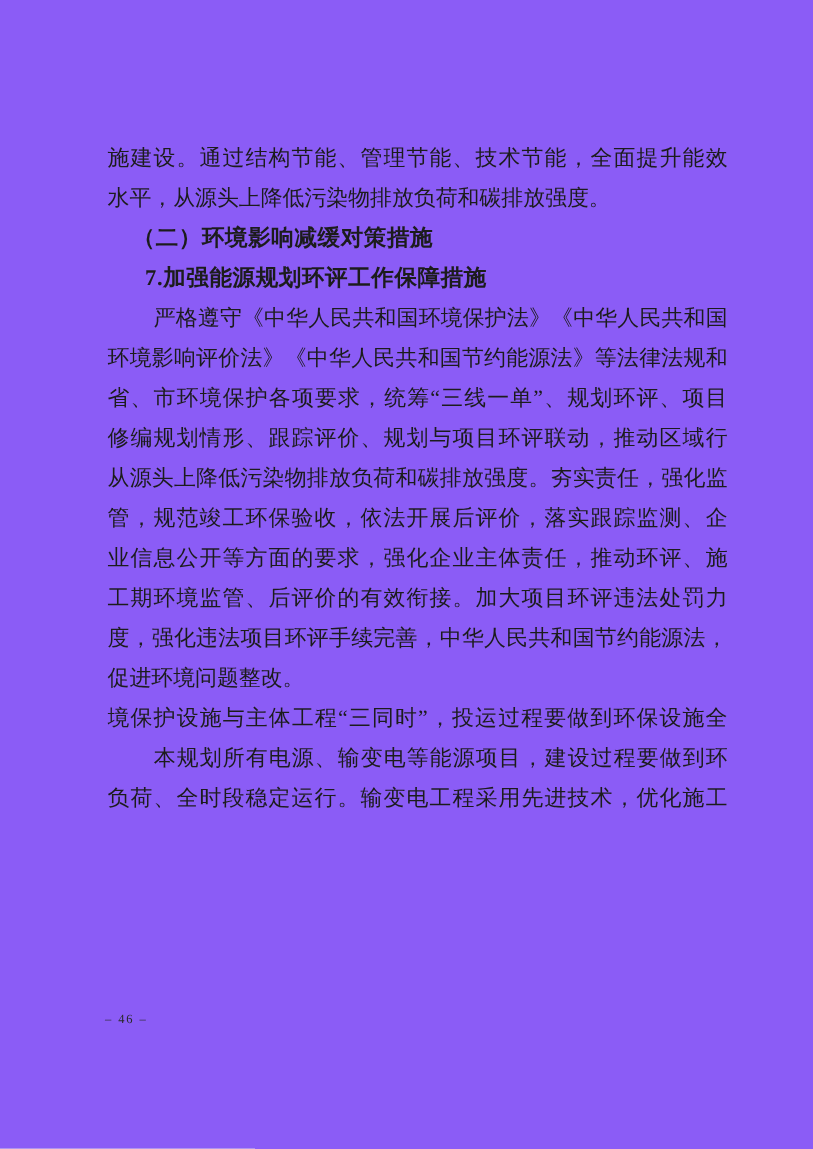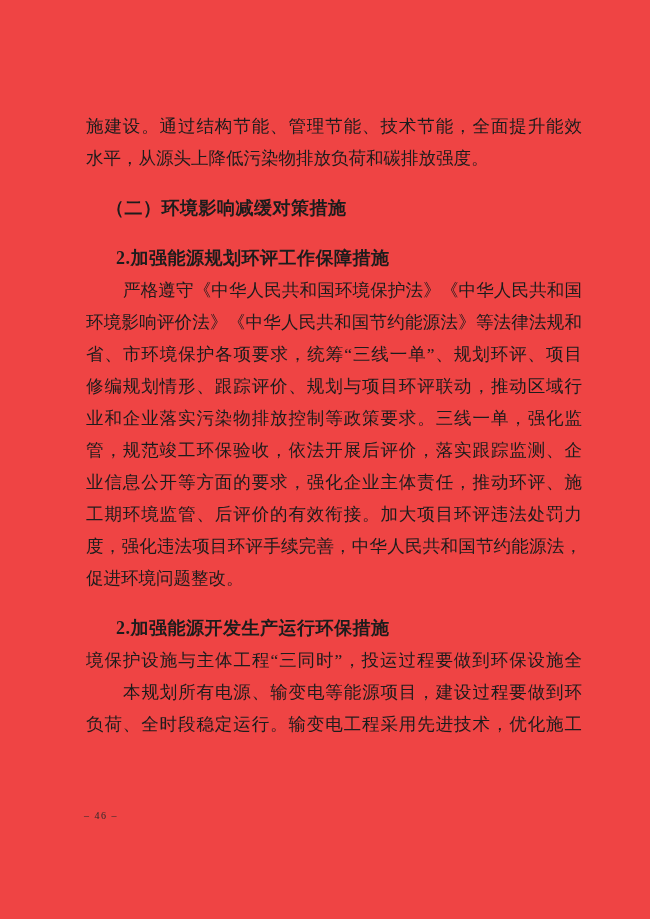--- a/index.html
+++ b/index.html
@@ -35,53 +35,51 @@
   .line.justify {
     text-align-last: justify;
   }
   .line.body {
     font-weight: 400;
   }
   .line.heading {
     font-weight: 700;
     font-size: 18px;
     letter-spacing: 0.5px;
-    margin-top: 18px;
   }
   .line.indent-1   { padding-left: 20px; }
   .line.indent-1_5 { padding-left: 30px; }
   .line.indent-2   { padding-left: 37px; }
   .page-number {
     position: absolute;
     left: 84px;
     top: 810px;
     font-size: 10px;
     letter-spacing: 1.5px;
     color: #2a2a2a;
     font-family: "Liberation Serif", "DejaVu Serif", serif;
   }
 </style>
 </head>
 <body>
 
-<div class="page" style="background: #ef4444; color: rgb(28, 28, 28);">
+<div class="page" style="background: #8b5cf6; color: rgb(28, 28, 28);">
   <div class="content" id="document-body">
       <div class="line body justify">施建设。通过结构节能、管理节能、技术节能，全面提升能效</div>
       <div class="line body">水平，从源头上降低污染物排放负荷和碳排放强度。</div>
       <div class="line heading indent-1">（二）环境影响减缓对策措施</div>
-      <div class="line heading indent-1_5">2.加强能源规划环评工作保障措施</div>
+      <div class="line heading indent-1_5">7.加强能源规划环评工作保障措施</div>
       <div class="line body justify indent-2">严格遵守《中华人民共和国环境保护法》《中华人民共和国</div>
       <div class="line body justify">环境影响评价法》《中华人民共和国节约能源法》等法律法规和</div>
       <div class="line body justify">省、市环境保护各项要求，统筹“三线一单”、规划环评、项目</div>
       <div class="line body justify">修编规划情形、跟踪评价、规划与项目环评联动，推动区域行</div>
-      <div class="line body justify">业和企业落实污染物排放控制等政策要求。三线一单，强化监</div>
+      <div class="line body justify">从源头上降低污染物排放负荷和碳排放强度。夯实责任，强化监</div>
       <div class="line body justify">管，规范竣工环保验收，依法开展后评价，落实跟踪监测、企</div>
       <div class="line body justify">业信息公开等方面的要求，强化企业主体责任，推动环评、施</div>
       <div class="line body justify">工期环境监管、后评价的有效衔接。加大项目环评违法处罚力</div>
       <div class="line body justify">度，强化违法项目环评手续完善，中华人民共和国节约能源法，</div>
       <div class="line body">促进环境问题整改。</div>
-      <div class="line heading indent-1_5">2.加强能源开发生产运行环保措施</div>
       <div class="line body justify">境保护设施与主体工程“三同时”，投运过程要做到环保设施全</div>
       <div class="line body justify indent-2">本规划所有电源、输变电等能源项目，建设过程要做到环</div>
       <div class="line body justify">负荷、全时段稳定运行。输变电工程采用先进技术，优化施工</div>
     </div>
   <div class="page-number">– 46 –</div>
 </div>
 
 </body></html>

